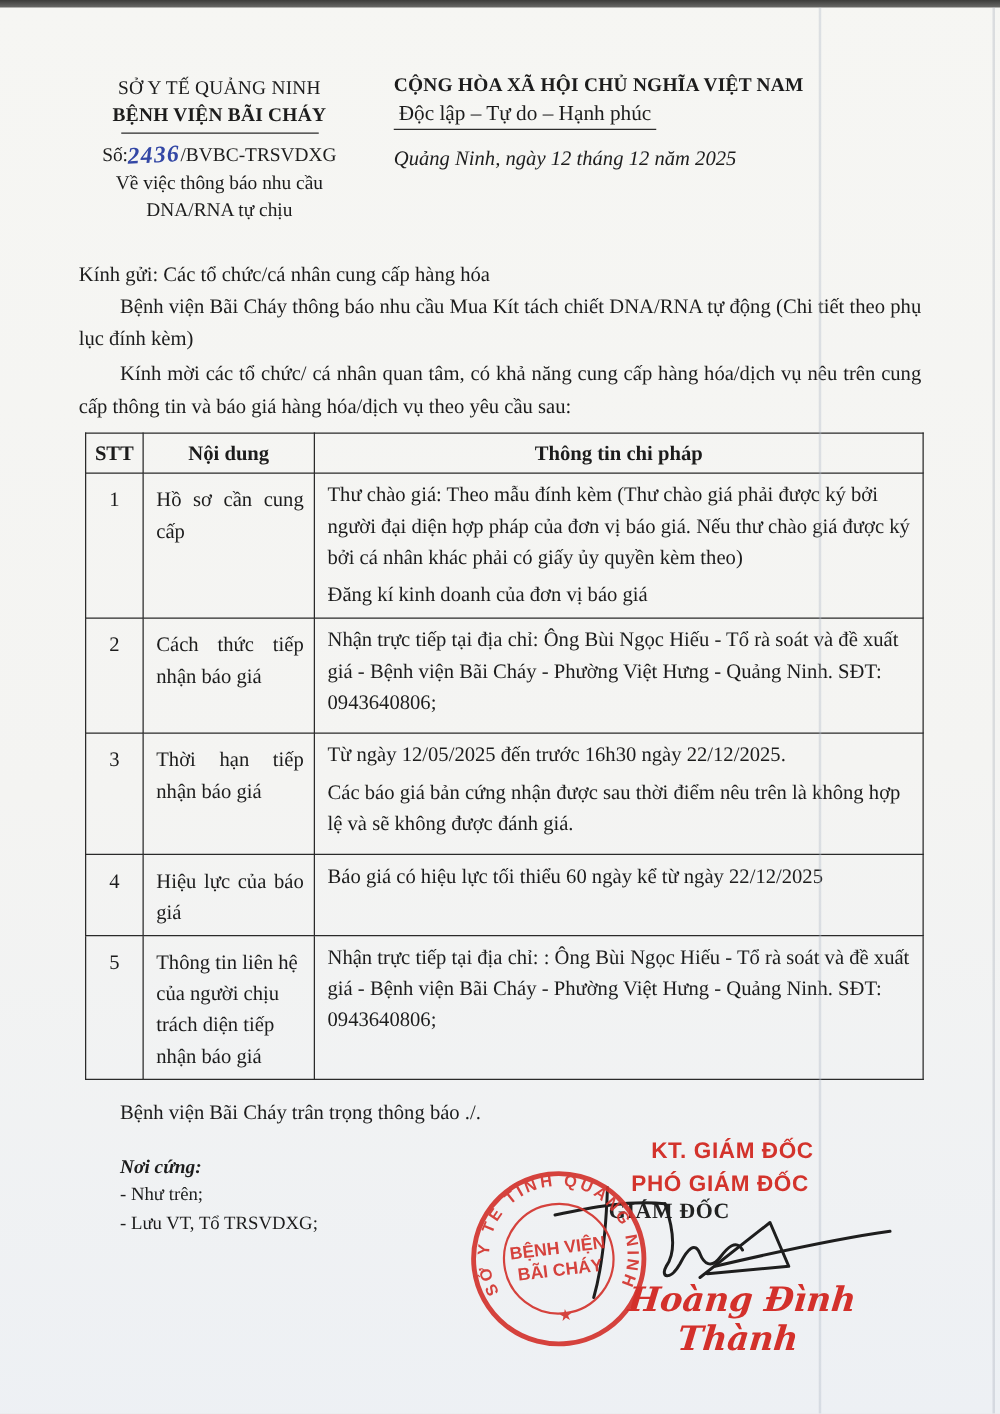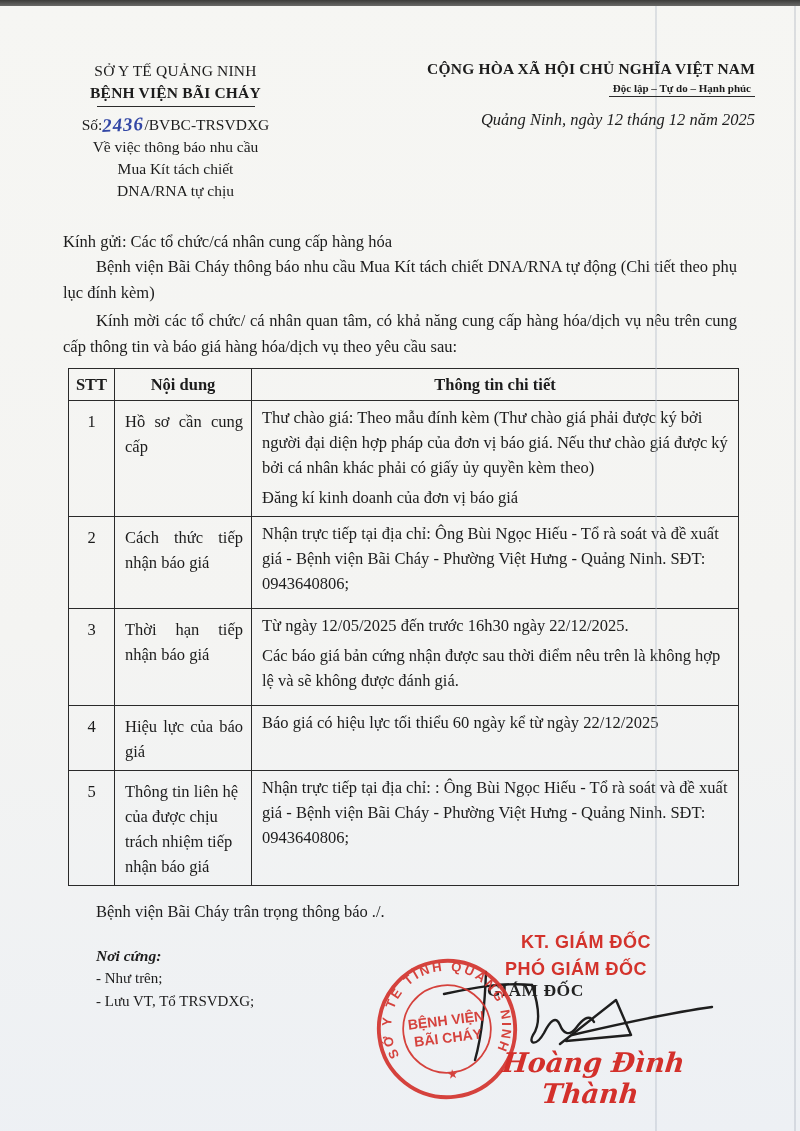--- a/index.html
+++ b/index.html
@@ -60,25 +60,25 @@
     display: inline-block;
     transform: rotate(-3deg) translateY(1px);
     letter-spacing: 1px;
     font-weight: bold;
   }
   .subject-line { font-size: 15.5px; line-height: 22px; }
 
   .header-right {
     width: 440px;
     margin-left: 12px;
-    text-align: right;
+    text-align: left;
   }
   .motto1 { font-weight: bold; font-size: 15.5px; letter-spacing: 0.2px; }
   .motto2 {
-    font-weight: bold; font-size: 11px;
+    font-weight: normal; font-size: 17px;
     display: inline-block;
     border-bottom: 1.7px solid #2b2b2b;
     padding: 1px 4px 2px 4px;
     margin-top: 2px;
   }
   .date-line {
     font-style: italic;
     font-size: 16.5px;
     margin-top: 13px;
   }
@@ -185,21 +185,20 @@
   <div class="fold-line"></div>
   <div class="edge-right"></div>
 
   <header class="doc-header">
     <div class="header-left">
       <div class="org-parent">SỞ Y TẾ QUẢNG NINH</div>
       <div class="org-name">BỆNH VIỆN BÃI CHÁY</div>
       <div class="org-underline"></div>
       <div class="doc-number"><span>Số:</span><span class="handwritten-no">2436</span><span>/BVBC-TRSVDXG</span></div>
       <div class="subject-line">Về việc thông báo nhu cầu</div>
-      <div class="subject-line">Mua Kít tách chiết</div>
       <div class="subject-line">DNA/RNA tự chịu</div>
     </div>
     <div class="header-right">
       <div class="motto1">CỘNG HÒA XÃ HỘI CHỦ NGHĨA VIỆT NAM</div>
       <div><span class="motto2">Độc lập – Tự do – Hạnh phúc</span></div>
       <div class="date-line">Quảng Ninh, ngày 12 tháng 12 năm 2025</div>
     </div>
   </header>
 
   <main class="doc-body">
@@ -210,21 +209,21 @@
     <table class="quote-table">
       <colgroup>
           <col class="c-stt">
           <col class="c-nd">
           <col class="c-ct">
         </colgroup>
       <thead>
         <tr>
           <th>STT</th>
           <th>Nội dung</th>
-          <th>Thông tin chi tiết</th>
+          <th>Thông tin chi pháp</th>
         </tr>
       </thead>
       <tbody>
         <tr>
           <td class="cell-stt">1</td>
           <td class="cell-nd">Hồ sơ cần cung cấp</td>
           <td class="cell-ct">
             <p>Thư chào giá: Theo mẫu đính kèm (Thư chào giá phải được ký bởi người đại diện hợp pháp của đơn vị báo giá. Nếu thư chào giá được ký bởi cá nhân khác phải có giấy ủy quyền kèm theo)</p>
             <p>Đăng kí kinh doanh của đơn vị báo giá</p>
           </td>
@@ -246,21 +245,21 @@
         </tr>
         <tr>
           <td class="cell-stt">4</td>
           <td class="cell-nd">Hiệu lực của báo giá</td>
           <td class="cell-ct">
             <p>Báo giá có hiệu lực tối thiểu 60 ngày kể từ ngày 22/12/2025</p>
           </td>
         </tr>
         <tr>
           <td class="cell-stt">5</td>
-          <td class="cell-nd no-justify">Thông tin liên hệ của được chịu trách nhiệm tiếp nhận báo giá</td>
+          <td class="cell-nd no-justify">Thông tin liên hệ của người chịu trách diện tiếp nhận báo giá</td>
           <td class="cell-ct">
             <p>Nhận trực tiếp tại địa chỉ: : Ông Bùi Ngọc Hiếu - Tổ rà soát và đề xuất giá - Bệnh viện Bãi Cháy - Phường Việt Hưng - Quảng Ninh. SĐT: 0943640806;</p>
           </td>
         </tr>
       </tbody>
     </table>
 
     <p class="closing">Bệnh viện Bãi Cháy trân trọng thông báo ./.</p>
   </main>
 

